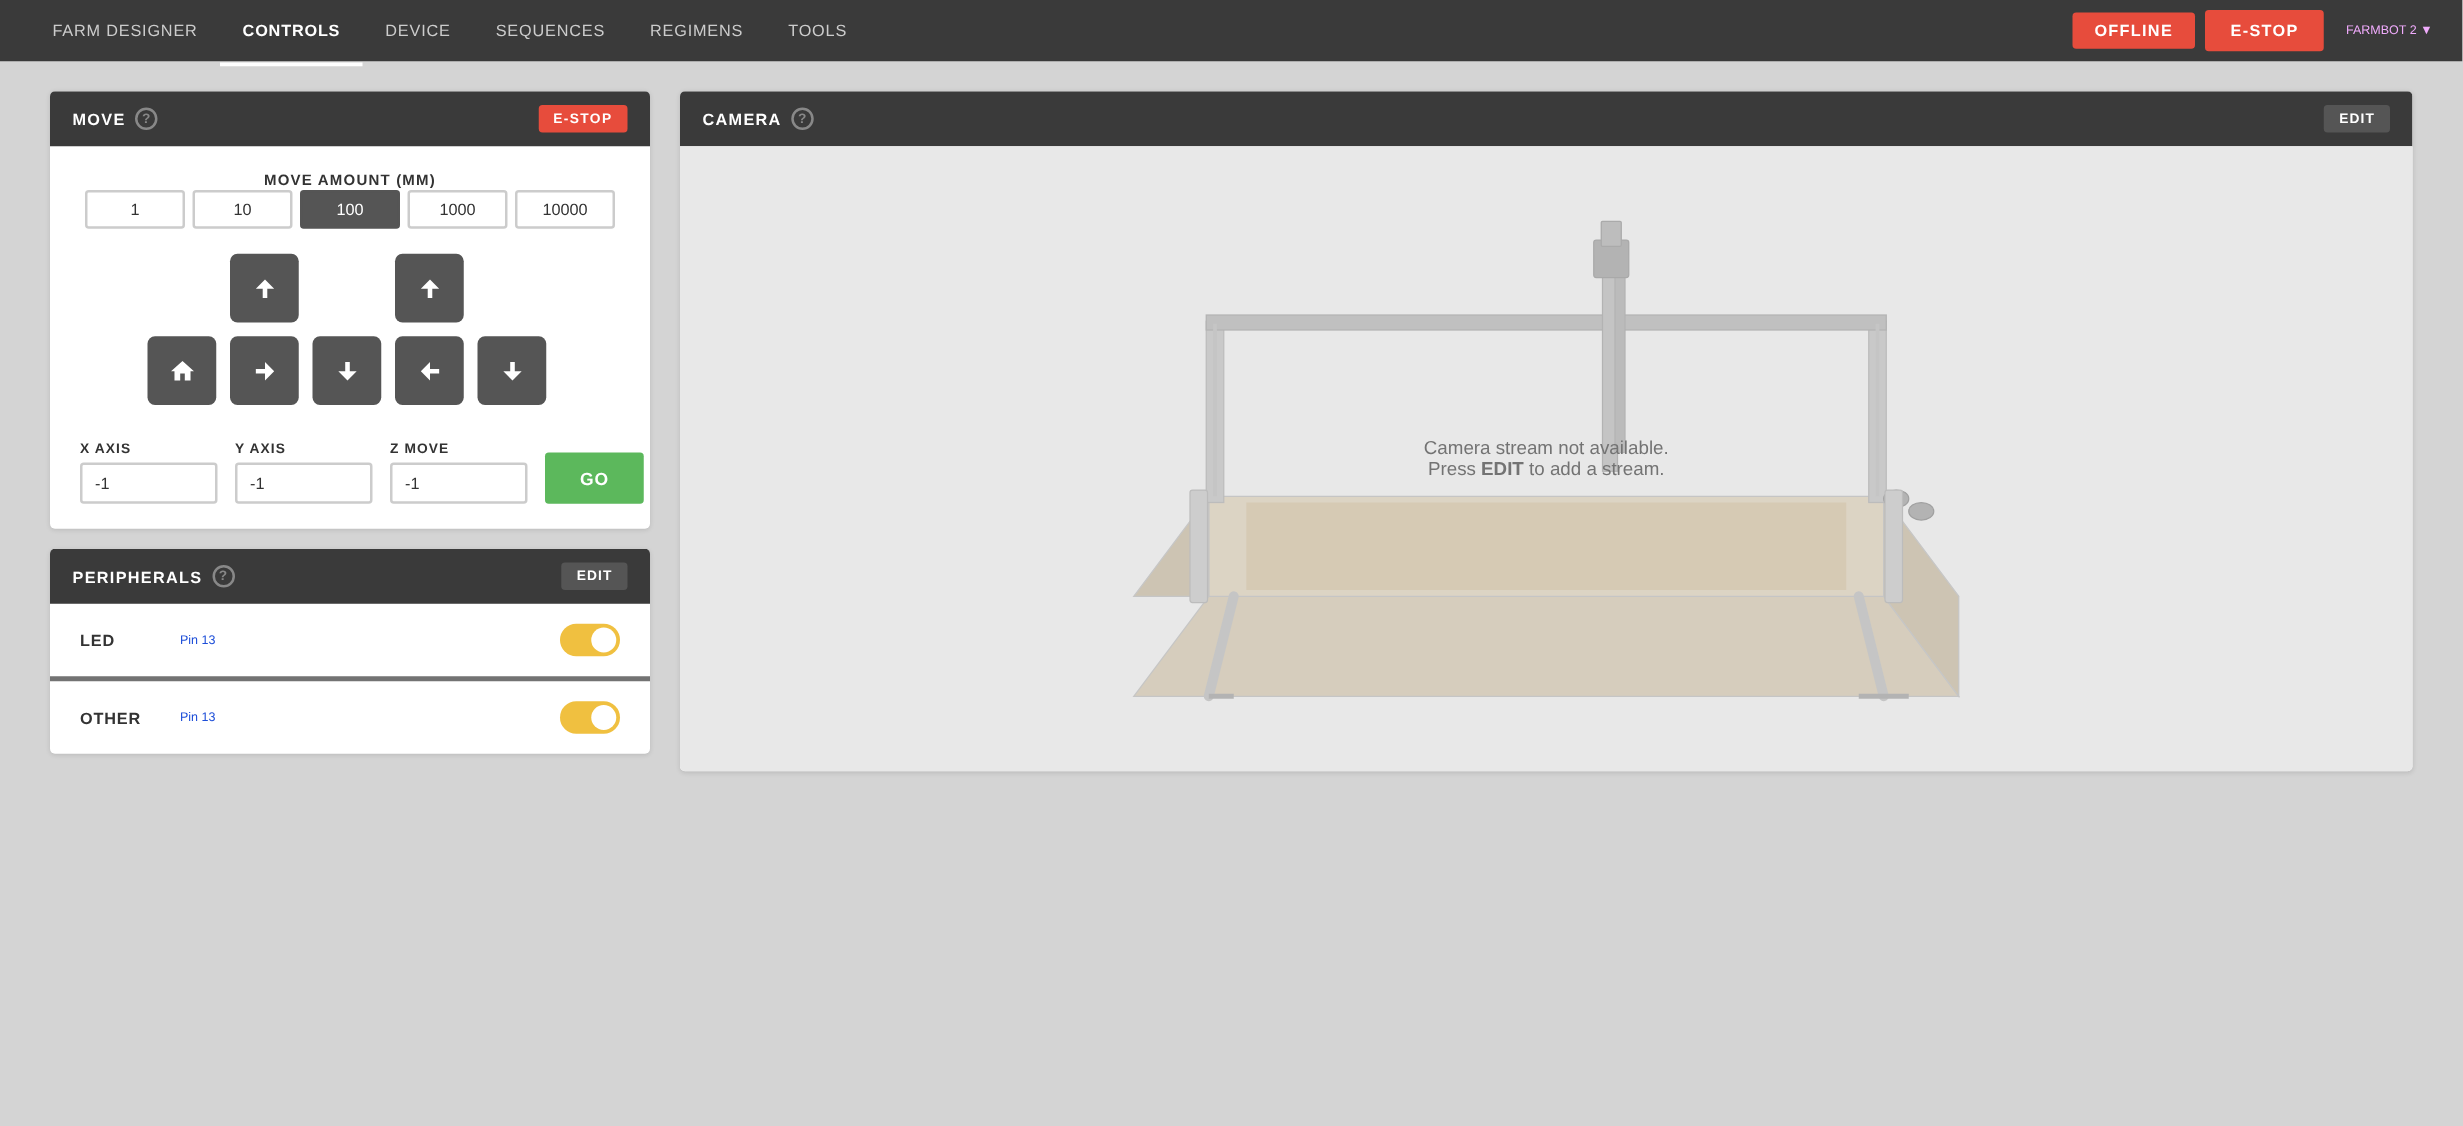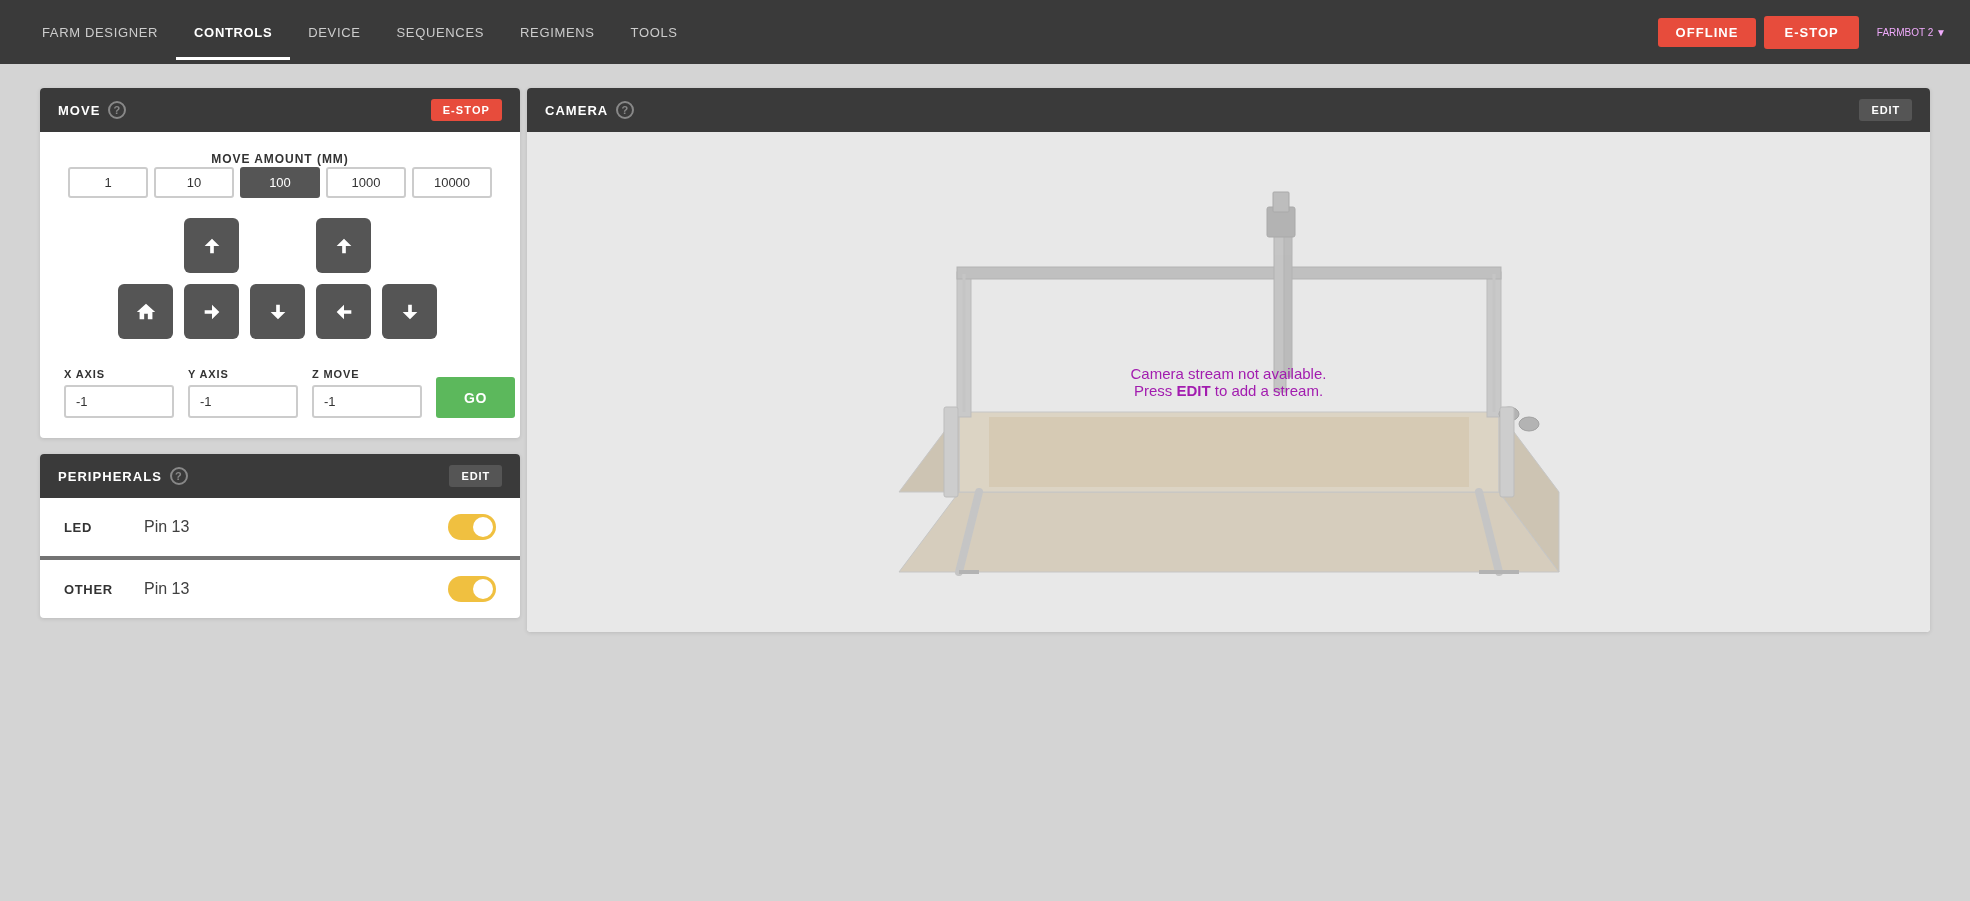--- a/index.html
+++ b/index.html
@@ -6,21 +6,21 @@
     body {
       font-family: 'Helvetica Neue', Arial, sans-serif;
       background: #d4d4d4;
       min-height: 901px;
       min-width: 1970px;
     }
 
     
     .topnav {
       background: #3a3a3a;
-      height: 64px;
+      height: 49px;
       display: flex;
       align-items: center;
       padding: 0 24px;
       gap: 0;
     }
     .topnav-item {
       color: #ccc;
       font-size: 13px;
       font-weight: 400;
       letter-spacing: 0.05em;
@@ -75,21 +75,21 @@
       color: #f0abfc;
       font-size: 10px;
       font-weight: 500;
       cursor: pointer;
     }
 
     
     .main-content {
       padding: 24px 40px;
       display: flex;
-      gap: 7px;
+      gap: 24px;
     }
 
     
     .panel {
       background: #fff;
       border-radius: 4px;
       overflow: hidden;
       box-shadow: 0 1px 4px rgba(0,0,0,0.12);
     }
     .panel-header {
@@ -263,22 +263,22 @@
       border-bottom: 4px solid #737373;
     }
     .peripheral-name {
       font-size: 13px;
       font-weight: 700;
       letter-spacing: 0.05em;
       color: #333;
       width: 80px;
     }
     .peripheral-pin {
-      font-size: 16px;
-      color: #404040;
+      font-size: 10px;
+      color: #1d4ed8;
       flex: 1;
     }
     .toggle {
       width: 48px;
       height: 26px;
       border-radius: 13px;
       background: #f0c040;
       position: relative;
       cursor: pointer;
     }
@@ -303,21 +303,21 @@
       min-height: 500px;
       background: #e8e8e8;
       display: flex;
       align-items: center;
       justify-content: center;
       overflow: hidden;
     }
     .camera-no-stream {
       text-align: center;
       font-size: 15px;
-      color: #a21caf;
+      color: #737373;
       z-index: 2;
       position: relative;
     }
     .camera-no-stream strong {
       font-weight: 700;
     }
 
     
     .farmbot-illustration {
       position: absolute;

